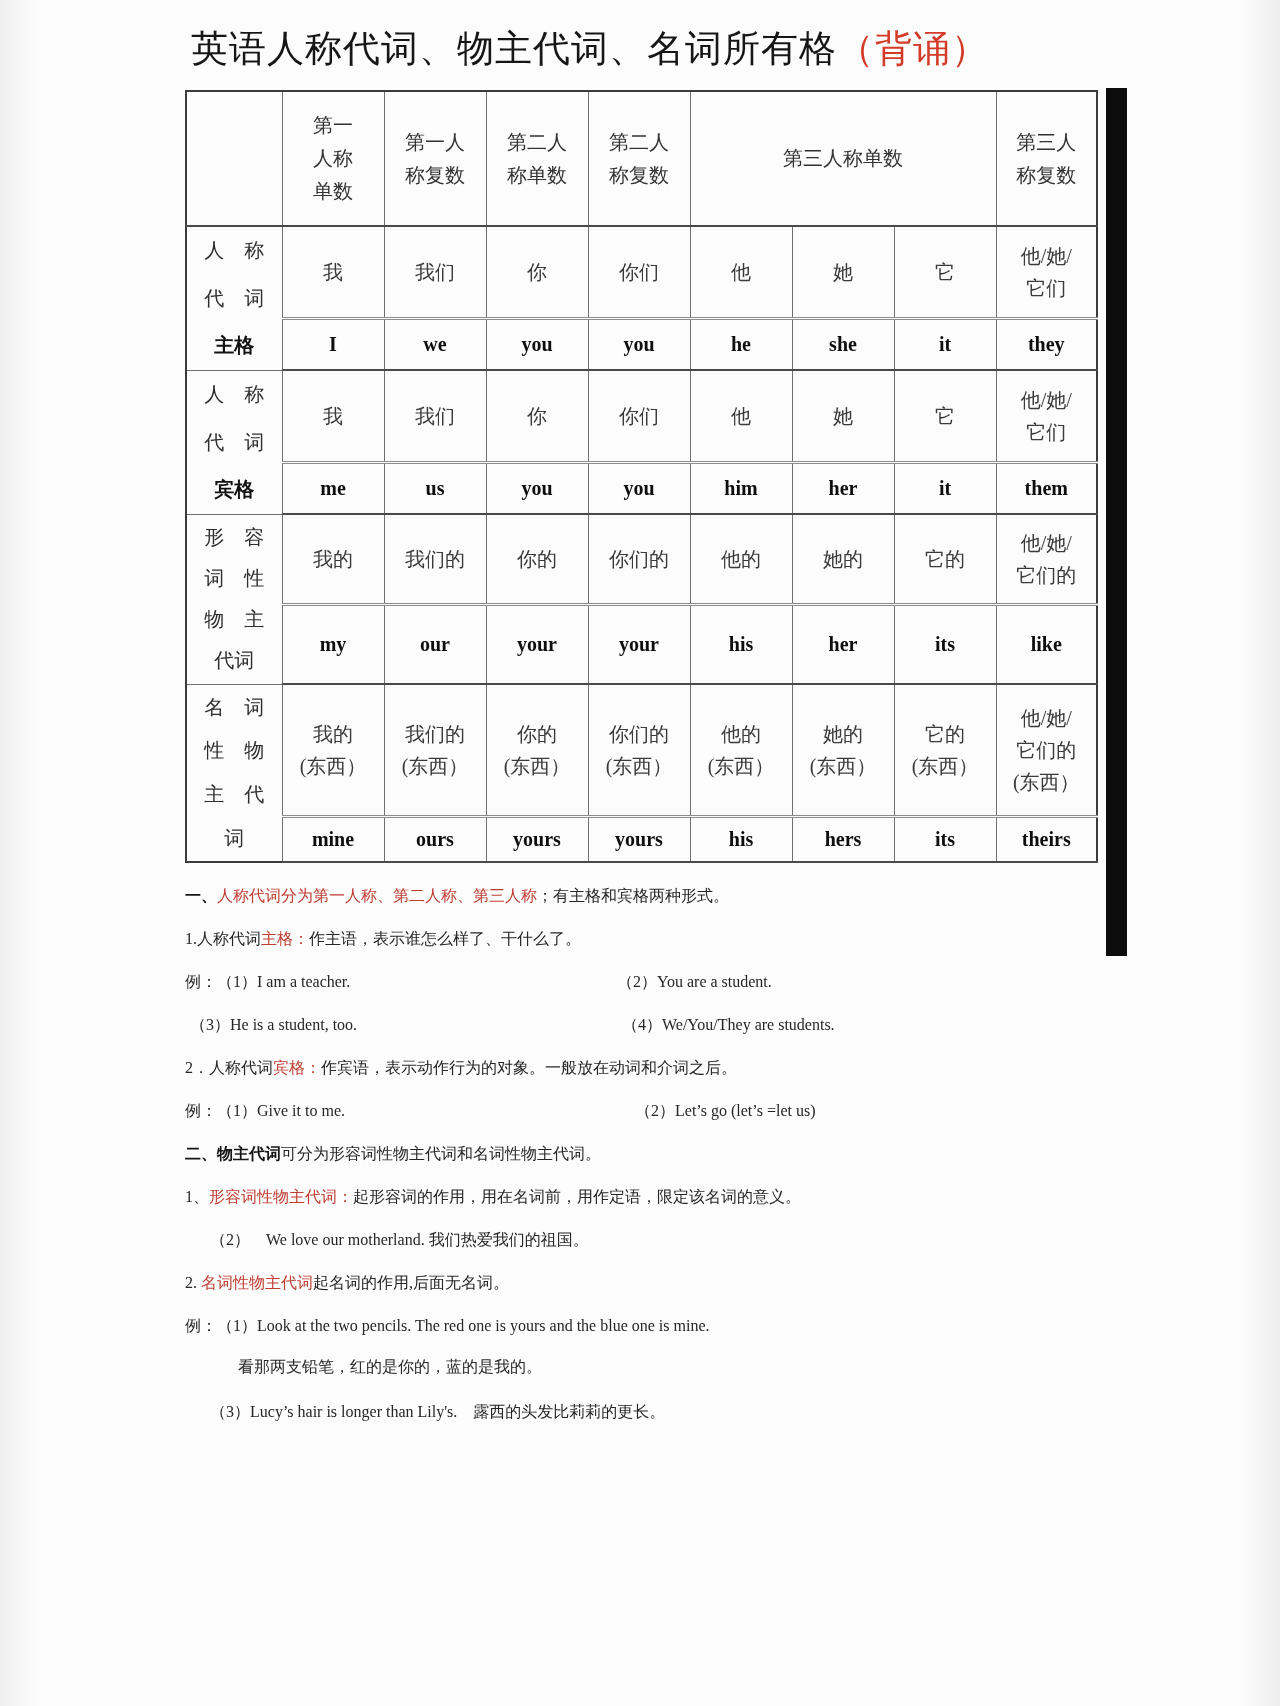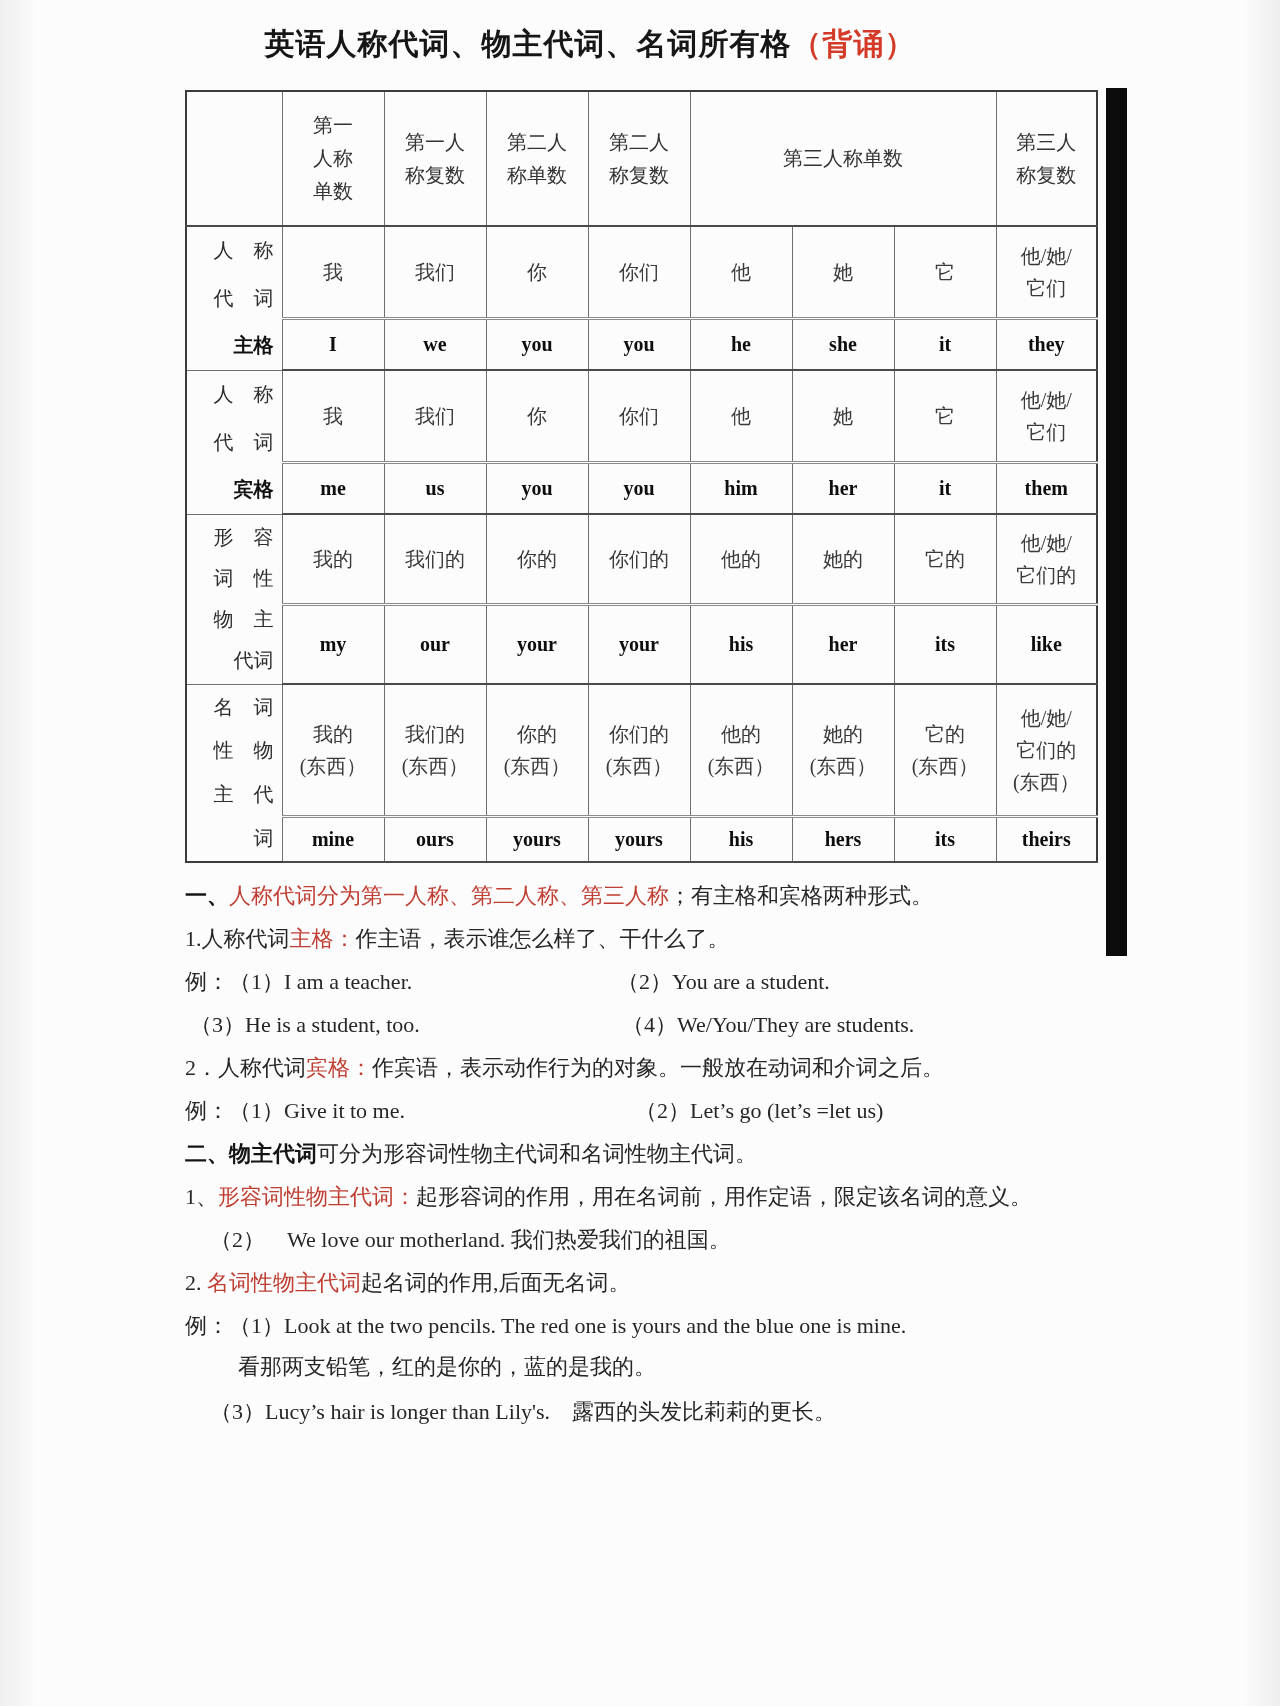--- a/index.html
+++ b/index.html
@@ -2,43 +2,43 @@
 <html><head>
 <meta charset="utf-8">
 <style>
   html,body{margin:0;padding:0;background:#e9e9e9;}
   .page{
     position:relative;width:1280px;height:1706px;margin:0 auto;
     background:linear-gradient(90deg,#efefef 0,#fcfcfc 3%,#fcfcfc 97%,#efeeee 100%);
     font-family:"Liberation Serif","DejaVu Serif",serif;color:#242424;overflow:hidden;
   }
   .title{position:absolute;top:24px;left:0;width:1180px;text-align:center;
-    font-size:30px;font-weight:bold;color:#161616;letter-spacing:1px;}
+    font-size:37px;font-weight:normal;color:#161616;letter-spacing:1px;}
   .title .red{color:#d43a28;}
 
   table.gtable{position:absolute;left:185px;top:90px;width:911px;
     border-collapse:collapse;table-layout:fixed;border:2px solid #3c3c3c;}
   .gtable th,.gtable td{border:1px solid #707070;text-align:center;vertical-align:middle;
     padding:0;font-weight:normal;}
   tr.headrow th{font-size:20px;line-height:1.65;white-space:pre-line;color:#333;
     border-bottom:2px solid #4a4a4a;}
   td.cn{font-size:20px;color:#3a3a3a;white-space:pre-line;line-height:1.6;}
   td.en{font-size:20px;font-weight:bold;color:#0e0e0e;}
   tr.cnrow td{border-bottom:3px double #8c8c8c;}
   tr.enrow td,tr.enrow th{border-bottom:2px solid #4a4a4a;}
-  th.rowlabel{font-size:20px;color:#2e2e2e;text-align:right;}
+  th.rowlabel{font-size:20px;color:#2e2e2e;text-align:center;}
   .labelbox{display:flex;flex-direction:column;justify-content:space-between;
     padding:4px 8px;box-sizing:content-box;}
   .lb-a{height:122px;} .lb-b{height:150px;} .lb-c{height:158px;}
   .lb-bold{font-weight:bold;color:#111;}
 
   .scanbar{position:absolute;left:1106px;top:88px;width:21px;height:868px;background:#0c0c0c;}
 
   .textblock{position:absolute;left:185px;top:882px;width:975px;
-    font-size:22px;line-height:27px;color:#262626;}
+    font-size:16px;line-height:27px;color:#262626;}
   .textblock p{margin:0 0 16px 0;}
   .rd{color:#bf3d31;}
   .bd{font-weight:bold;color:#141414;}
   .cols .c1{display:inline-block;width:432px;}
   .cols2 .c1{display:inline-block;width:450px;}
   p.ind-xs{padding-left:5px;}
   p.ind-sm{padding-left:25px;}
   p.ind-md{padding-left:53px;font-family:Liberation Mono, monospace;}
 </style>
 </head>

